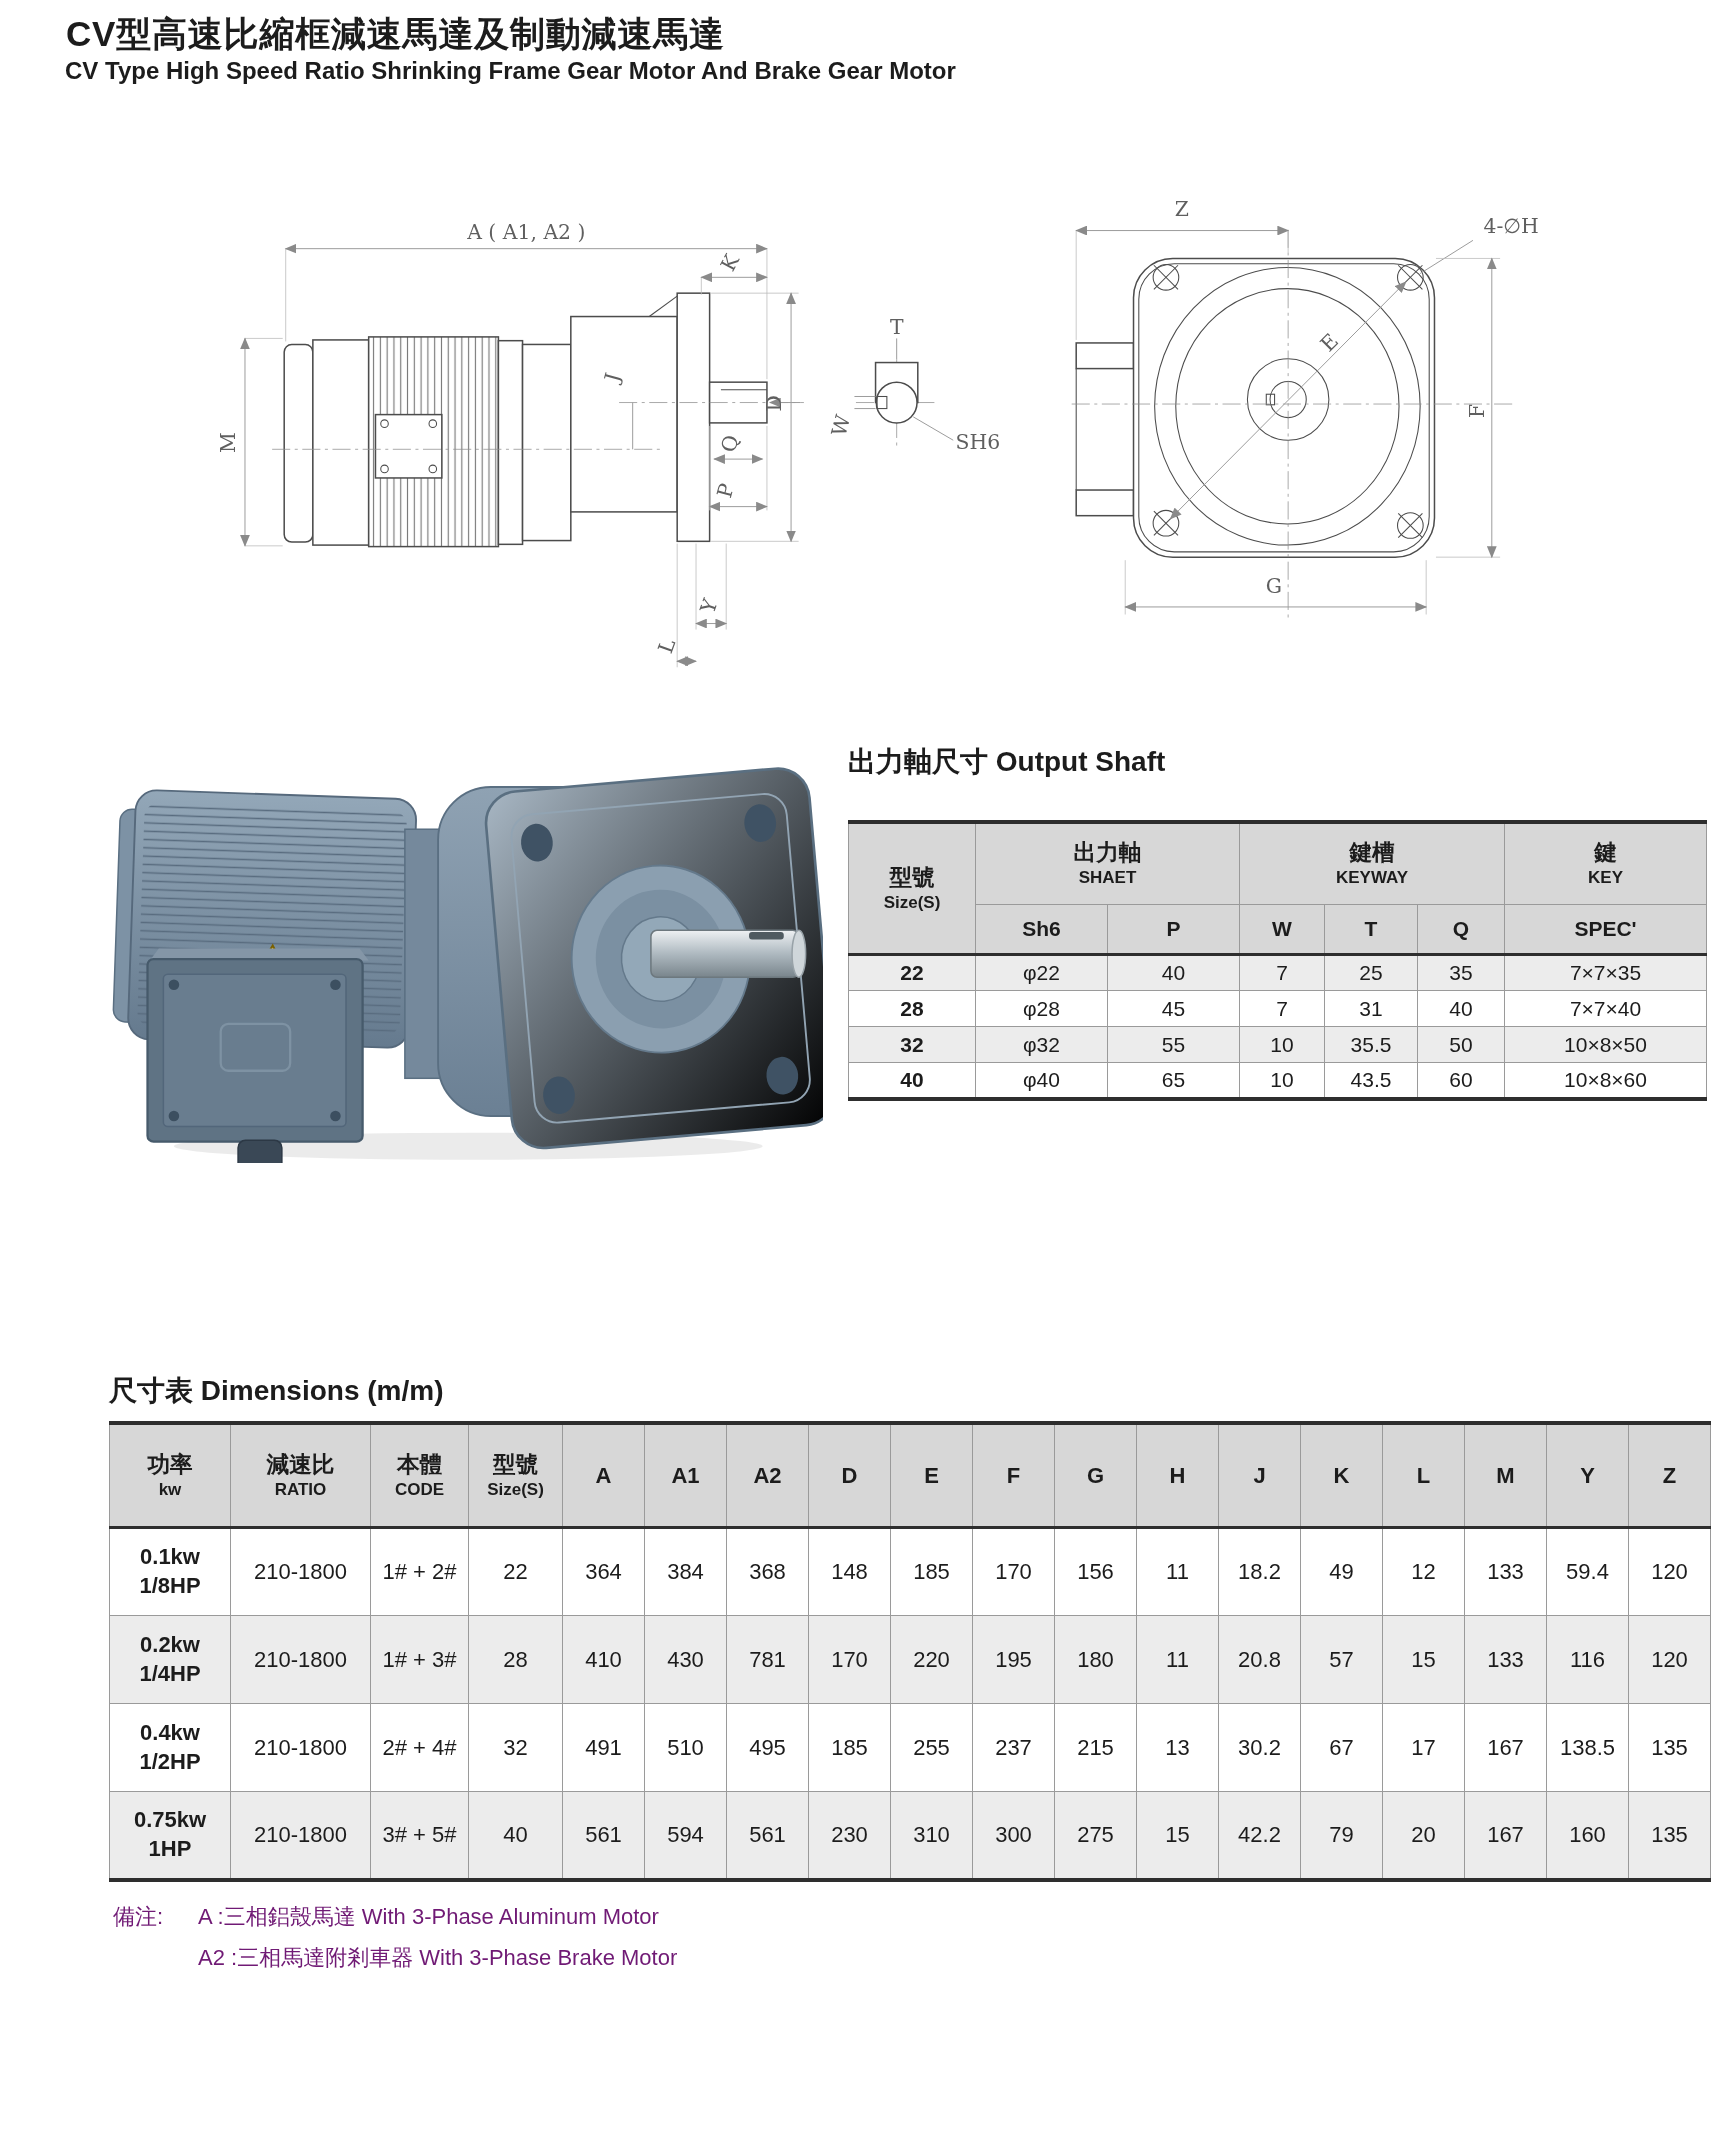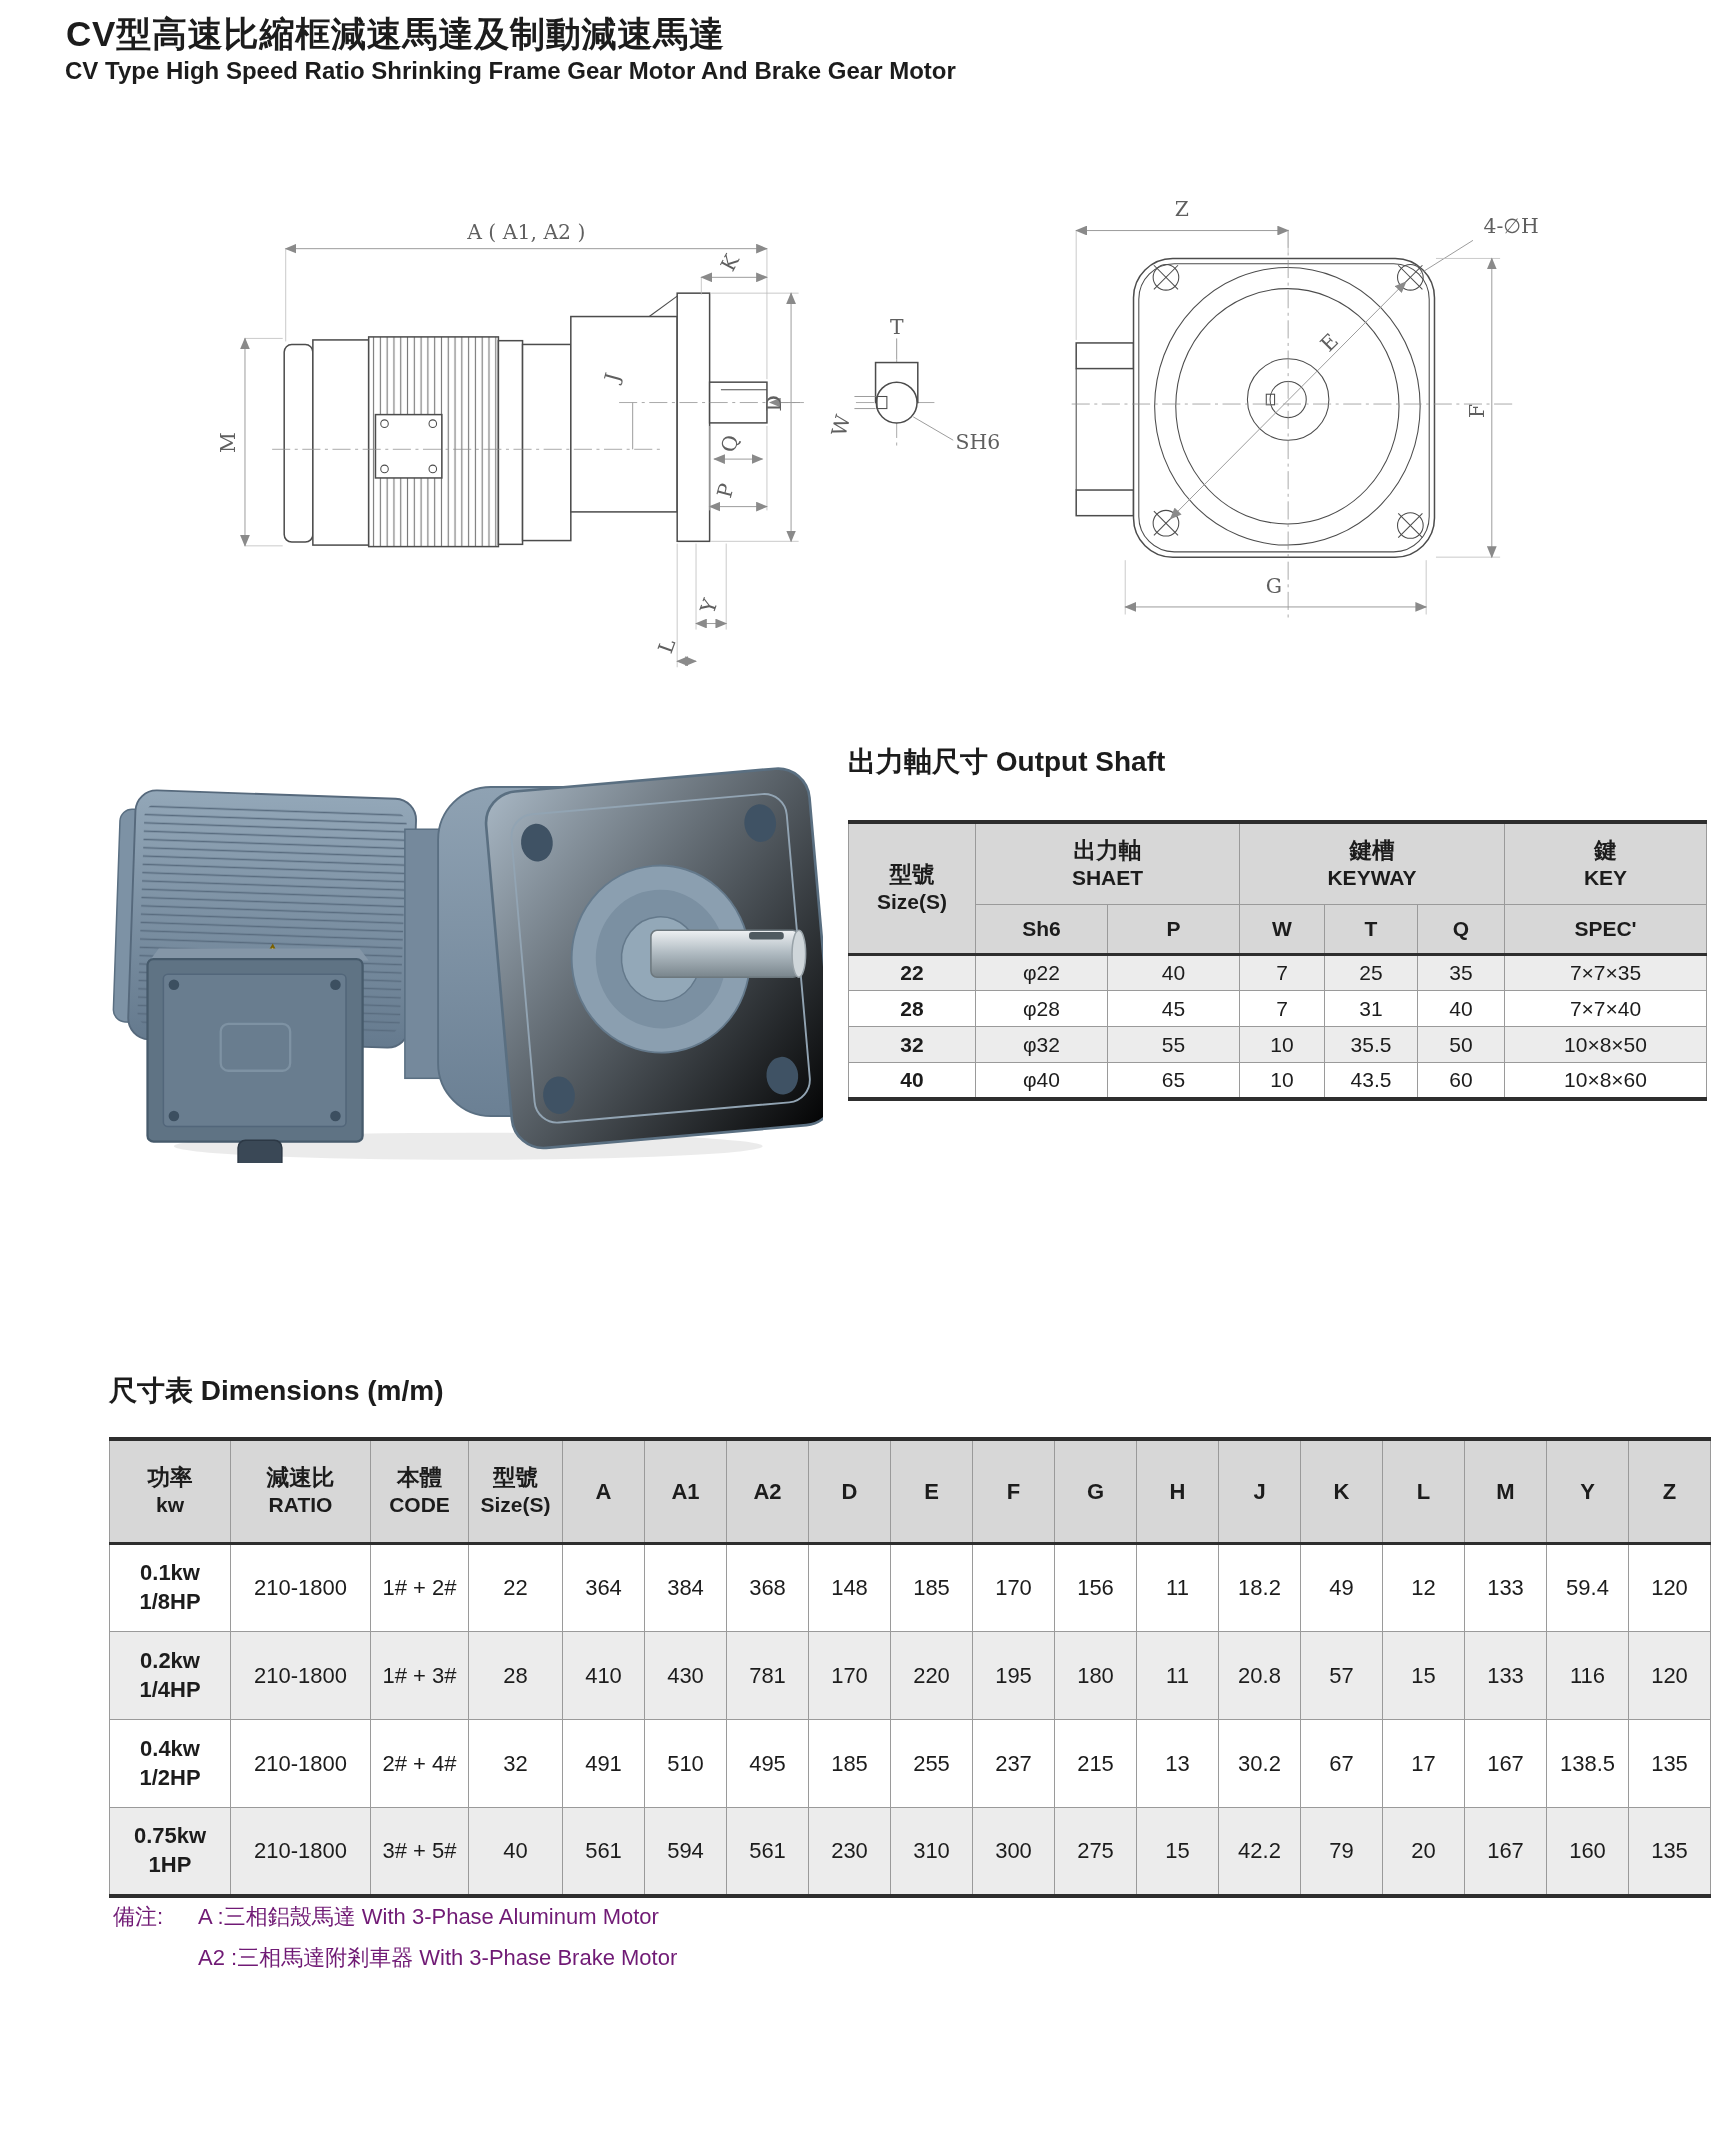--- a/index.html
+++ b/index.html
@@ -9,29 +9,29 @@
   .title-cn{position:absolute;left:66px;top:10.6px;font-size:35px;font-weight:700;letter-spacing:0.8px;text-align:right;}
   .title-en{position:absolute;left:65px;top:57px;font-size:24px;font-weight:700;}
 
   .drawings{position:absolute;left:98px;top:177px;}
   .photo{position:absolute;left:106px;top:740px;}
 
   .os-section{position:absolute;left:848px;top:743px;width:861px;}
   .dim-section{position:absolute;left:109px;top:1372px;width:1597px;}
   .section-title{font-size:28px;font-weight:700;margin:0;}
   .os-section .section-title{margin-bottom:39px;}
-  .dim-section .section-title{margin-bottom:27px;}
+  .dim-section .section-title{margin-bottom:11px;}
 
   table{border-collapse:collapse;table-layout:fixed;}
   th,td{border:0.8px solid #9a9a9a;text-align:center;vertical-align:middle;padding:0;overflow:hidden;}
   thead th{background:#d7d7d7;font-weight:700;}
   tr.shaded td{background:#ececec;}
   .bold{font-weight:700;}
   .cn{font-size:22.6px;line-height:1.25;}
-  .en{font-size:21px;line-height:1.25;}
+  .en{font-size:17px;line-height:1.25;}
 
   .os-table{width:857px;border-top:4.5px solid #2e2e2e;border-bottom:4.5px solid #2e2e2e;font-size:21px;}
   .os-table thead tr.h1 th{height:80px;}
   .os-table thead tr.h2 th{height:48px;}
   .os-table thead tr.h2 th, .os-table thead th[rowspan]{border-bottom:3px solid #2e2e2e;}
   .os-table tbody tr{height:36px;}
 
   .dim-table{width:1594px;border-top:4.5px solid #2e2e2e;border-bottom:4.5px solid #2e2e2e;font-size:22px;}
   .dim-table thead th{height:101px;border-bottom:3px solid #2e2e2e;}
   .dim-table tbody tr{height:88px;}

